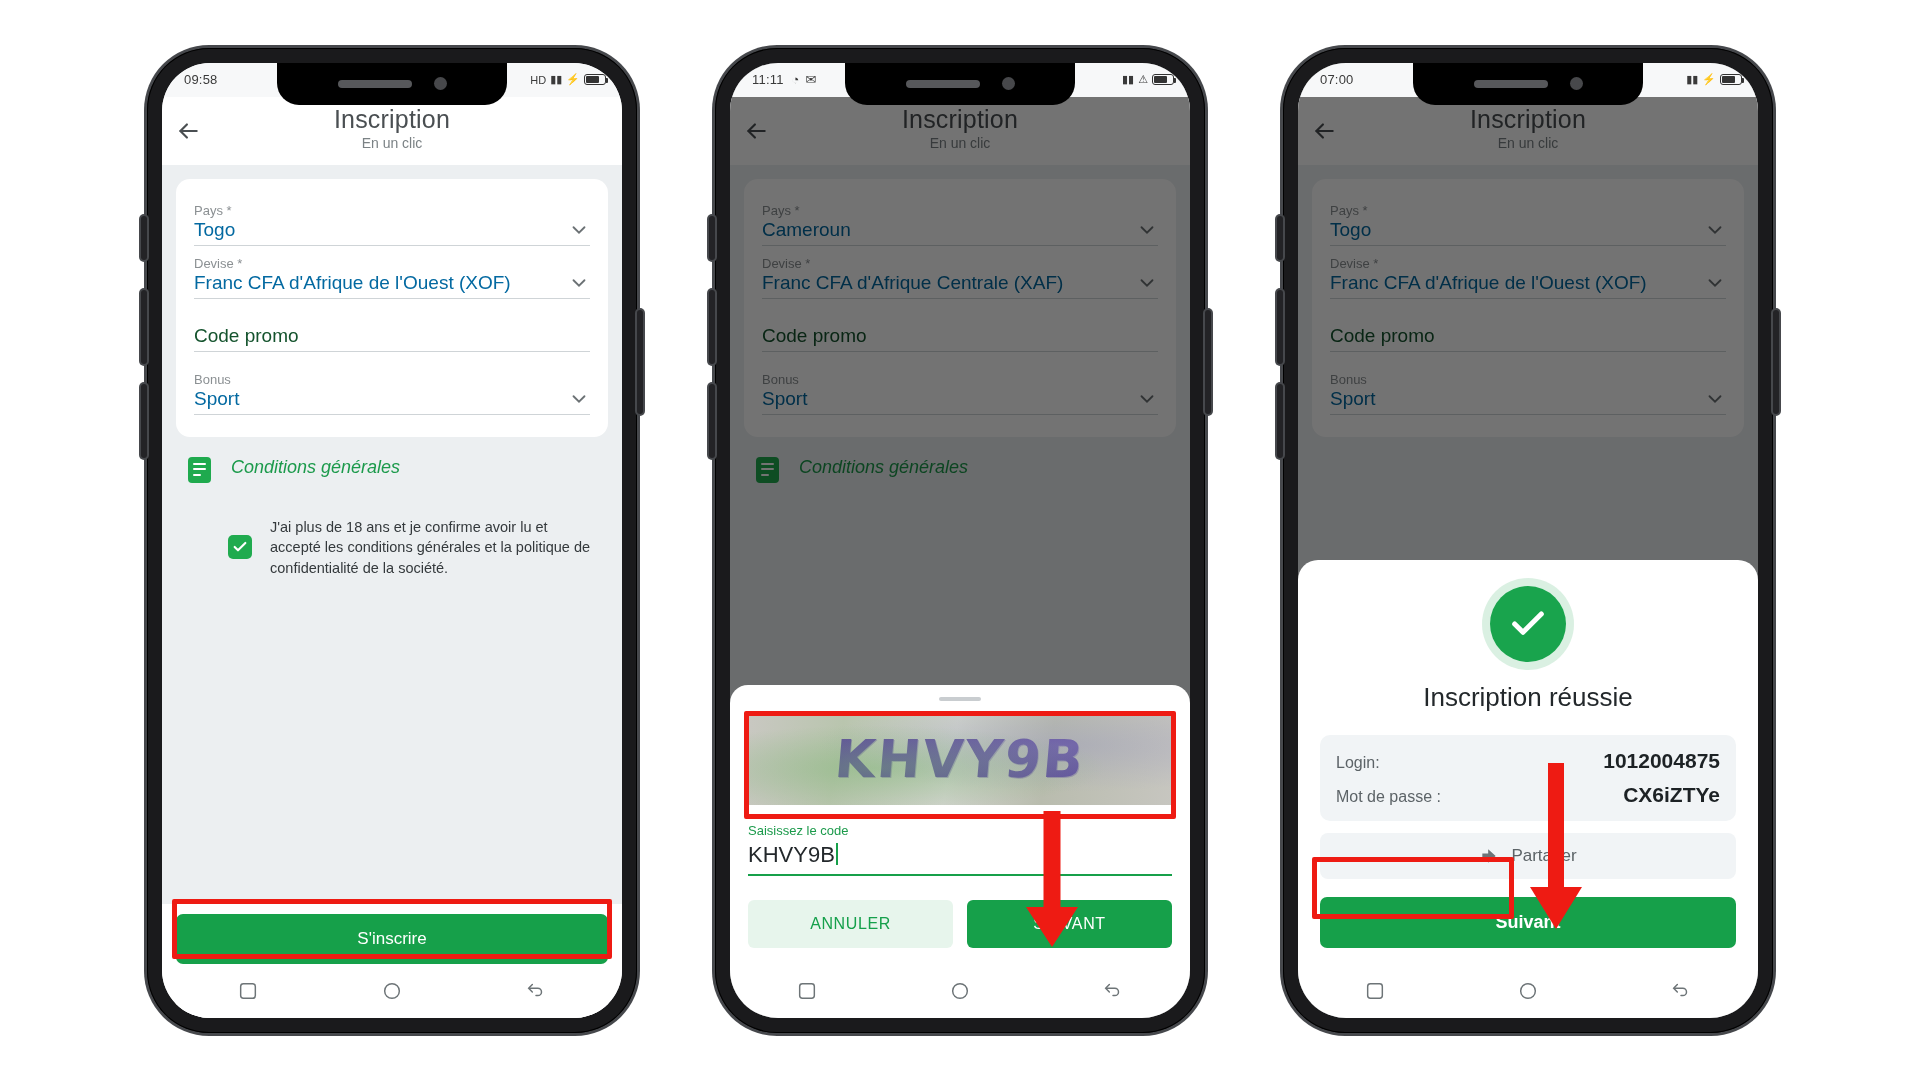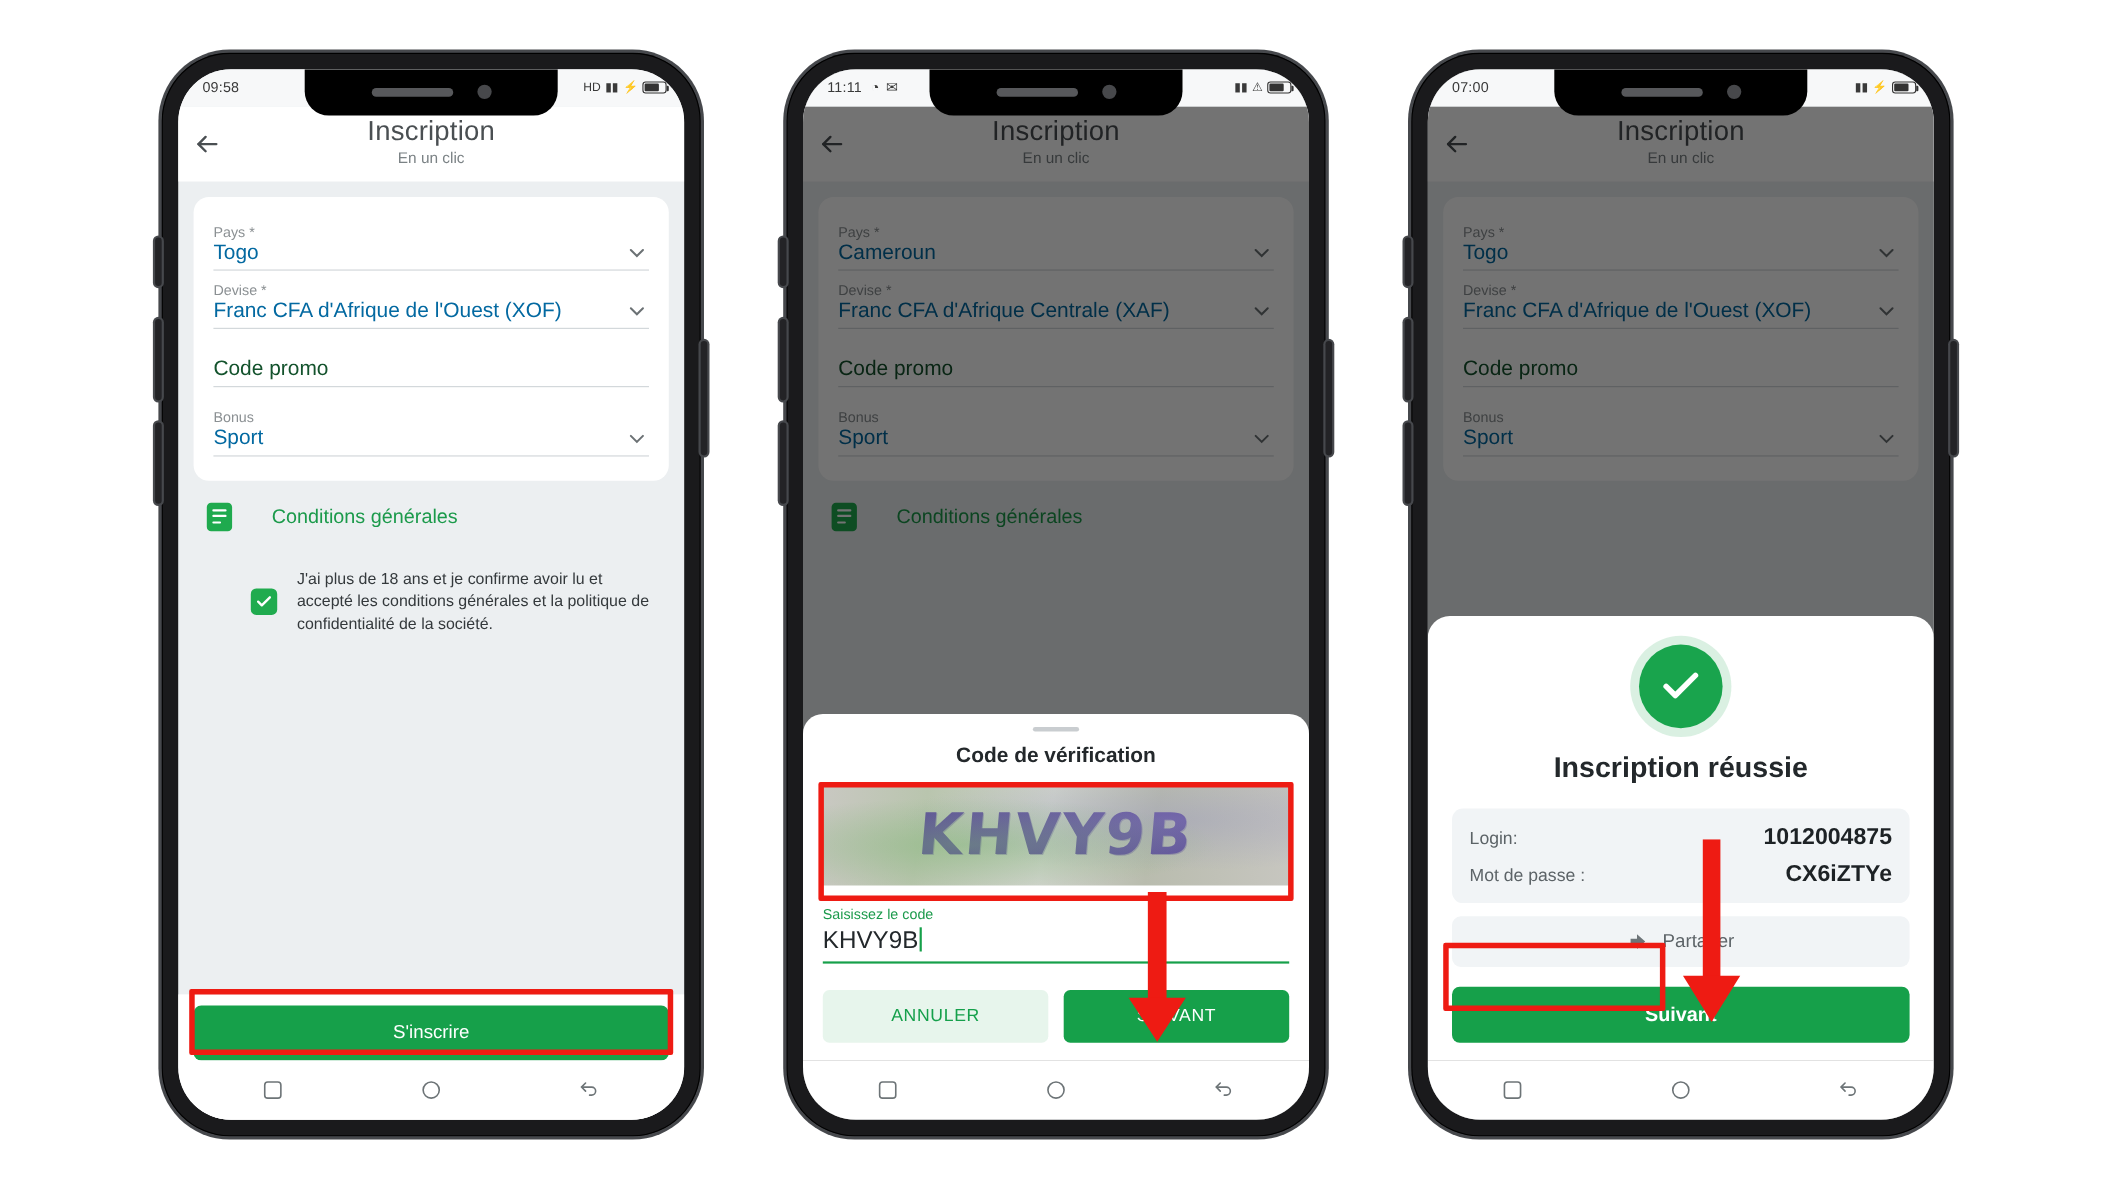--- a/index.html
+++ b/index.html
@@ -117,21 +117,21 @@
     border-bottom: 1px solid #cfd4d7;
     padding-bottom: 4px;
   }
   .field-value { font-size: 19px; color: #0369a1; flex: 1; white-space: nowrap; }
   .field-value.placeholder { color: #14532d; }
   .chev { width: 22px; height: 22px; flex: 0 0 auto; }
   .chev svg { width: 22px; height: 22px; display:block; }
 
   
   .links { padding: 20px 26px 0 26px; }
-  .link-row { display: flex; align-items: center; gap: 36px; margin-bottom: 26px; }
+  .link-row { display: flex; align-items: flex-start; gap: 20px; margin-bottom: 26px; font-style: italic; }
   .doc-icon {
     width: 23px; height: 26px; background: #1faa4e; border-radius: 4px;
     flex: 0 0 auto; position: relative;
   }
   .doc-icon i { position:absolute; left: 5px; background:#fff; height:2.4px; border-radius:2px; display:block;}
   .doc-icon i:nth-child(1){ top:6px; width:13px;}
   .doc-icon i:nth-child(2){ top:11.5px; width:13px;}
   .doc-icon i:nth-child(3){ top:17px; width:8px;}
   .link-text { font-size: 18px; color: #1b9a4b; }
 
@@ -242,21 +242,21 @@
     z-index: 25;
     padding: 26px 22px 16px 22px;
   }
   .success-check {
     width: 76px; height: 76px; border-radius: 50%;
     background:#19a44d; margin: 0 auto 20px auto;
     display:flex; align-items:center; justify-content:center;
     box-shadow: 0 0 0 8px rgba(25,164,77,.16);
   }
   .success-check svg { width: 40px; height: 40px; }
-  .success-title { text-align:center; font-size:26px; font-weight:bold; color:#23282b; margin-bottom: 22px; }
+  .success-title { text-align:center; font-size:26px; font-weight:normal; color:#23282b; margin-bottom: 22px; }
   .cred-card { background:#f1f4f6; border-radius:10px; padding: 14px 16px; }
   .cred-row { display:flex; align-items:flex-end; justify-content:space-between; gap:10px; }
   .cred-row + .cred-row { margin-top: 10px; }
   .cred-key { font-size:16px; color:#5c6367; line-height:1.25; max-width: 110px; }
   .cred-val { font-size:21px; font-weight:bold; color:#1d2225; text-align:right; }
   .cred-actions { display:flex; gap: 12px; margin-top: 12px; }
   .cred-btn {
     flex:1; display:flex; align-items:center; justify-content:center; gap:12px;
     background:#f1f4f6; border-radius:8px; padding: 13px 0;
     font-size:17px; color:#5c6367;
@@ -491,21 +491,20 @@
               <i></i>
             </div>
           <div class="link-text">Conditions générales</div>
         </div>
       </div>
 
       <div class="dim"></div>
 
       <div class="sheet">
         <div class="sheet-grab"></div>
-        <div class="sheet-title">Code de vérification</div>
         <div class="captcha">
           <span class="cap-txt">KHVY9B</span>
         </div>
         <div class="sheet-label">Saisissez le code</div>
         <div class="sheet-input">
           <span>KHVY9B</span><span class="caret"></span>
         </div>
         <div class="sheet-actions">
           <div class="btn-ghost">ANNULER</div>
           <div class="btn-fill">SUIVANT</div>

